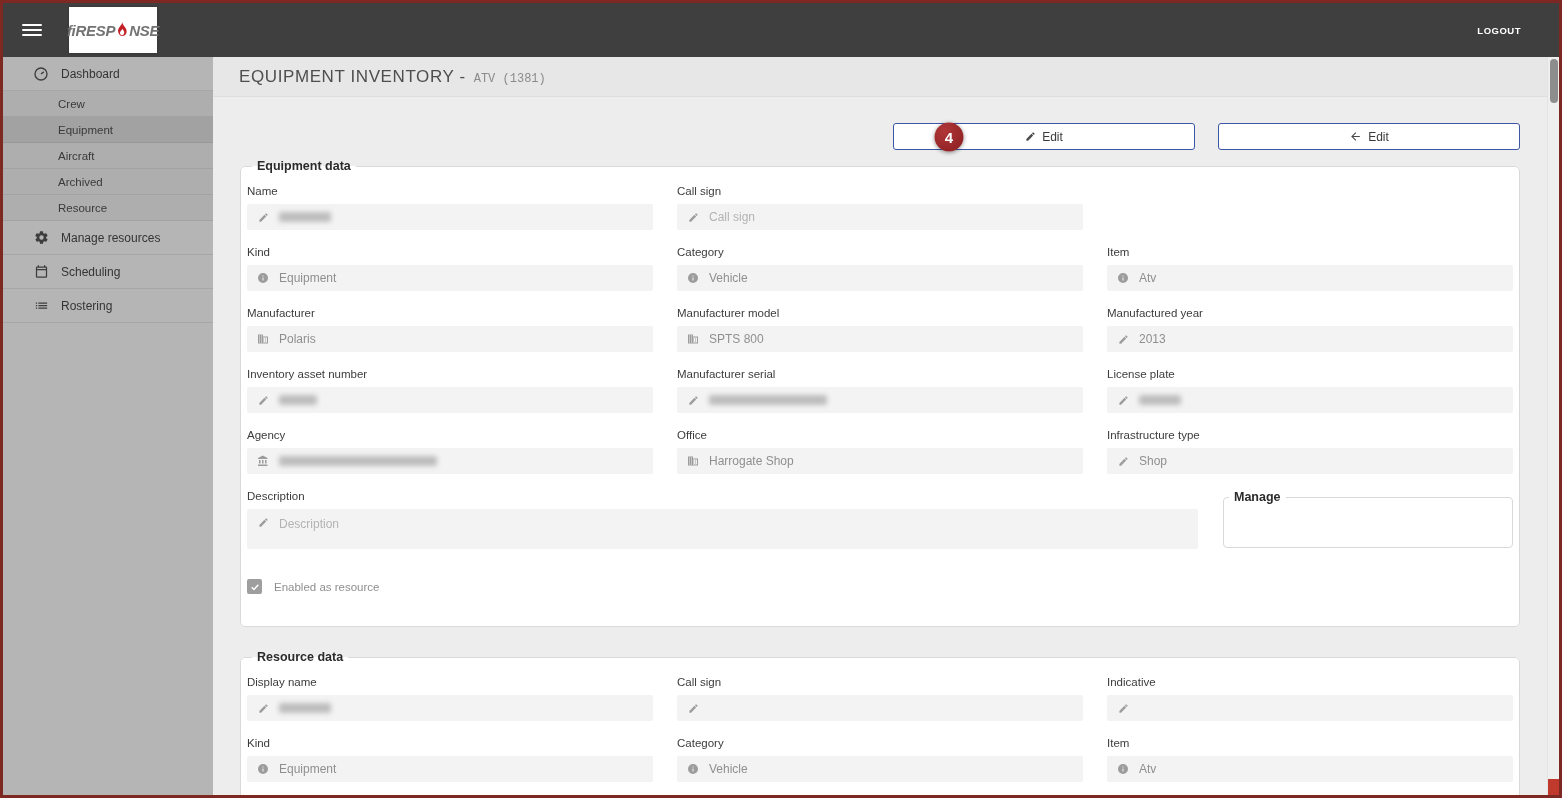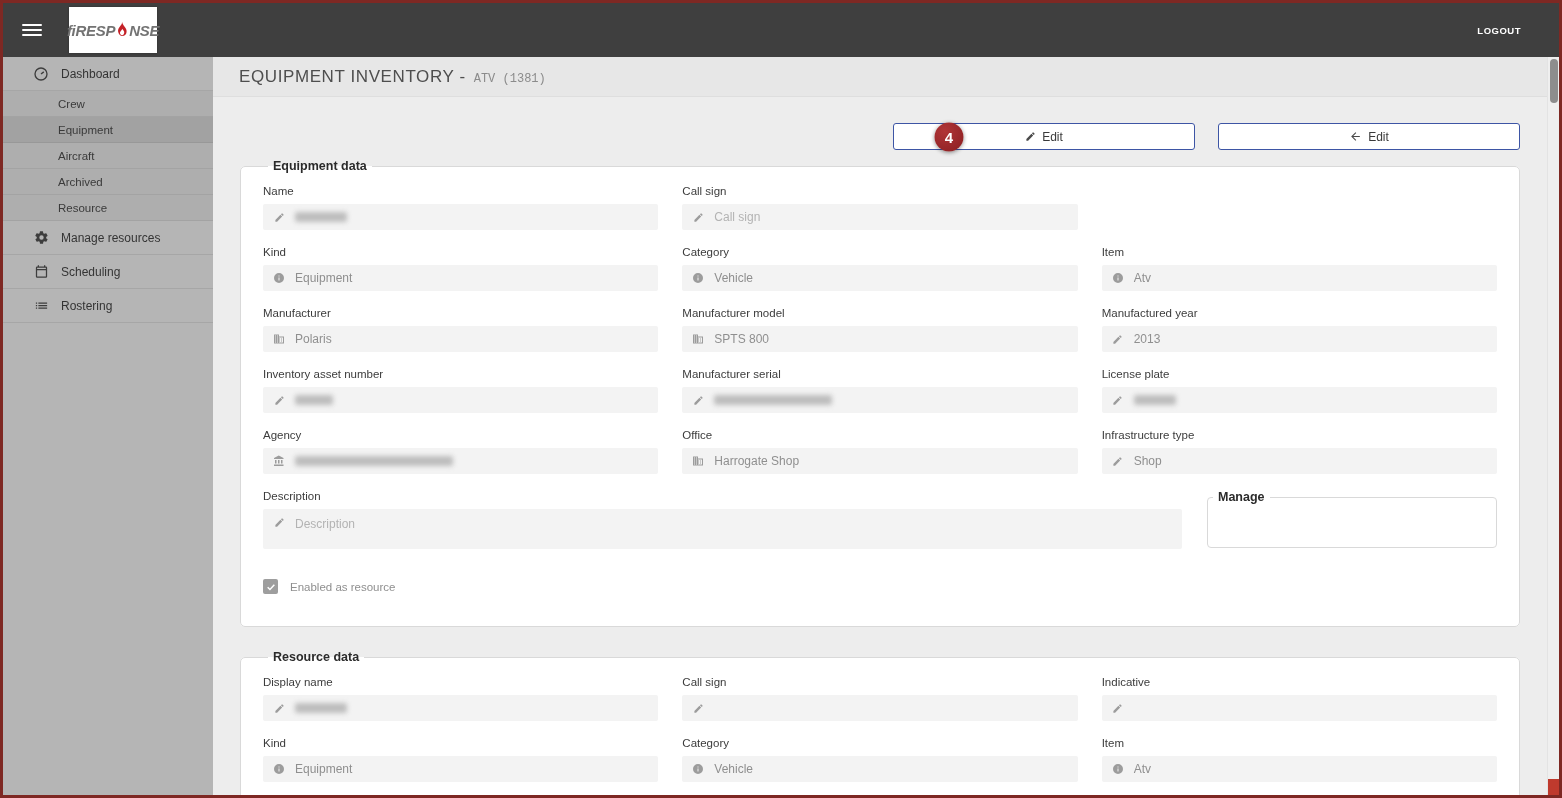--- a/index.html
+++ b/index.html
@@ -51,21 +51,21 @@
          display:flex; align-items:center; justify-content:center; gap:6px;
          font-size:12px; color:#3a3a3a; position:relative; cursor:pointer; }
   .btn svg { color:#4a4a4a; }
   .badge { position:absolute; left:55px; top:50%; transform:translate(-50%,-50%);
            width:29px; height:29px; border-radius:50%;
            background:radial-gradient(circle at 35% 30%, #b03537, #8a1e21);
            color:#fff; font-weight:bold; font-size:15px; display:flex; align-items:center;
            justify-content:center; box-shadow:0 1px 4px rgba(0,0,0,0.45); }
 
   fieldset.card { margin-top:9px; border:1px solid #d9d9d9; border-radius:5px; background:#fff;
-                  padding:12px 22px 32px; }
+                  padding:12px 6px 32px; }
   fieldset.card > legend, .images-card > legend {
       font-size:12.5px; font-weight:bold; color:#2b2b2b; padding:0 5px; margin-left:5px; }
 
   .grid3 { display:grid; grid-template-columns:repeat(3,1fr); column-gap:24px; row-gap:16px; }
   .fld-label { font-size:11.5px; color:#3c3c3c; margin-bottom:7px; }
   .fld-input { height:26px; background:#f3f3f3; border-radius:2px; display:flex;
                align-items:center; padding:0 9px; font-size:12px; color:#8f8f8f; }
   .fld-icon { color:#9c9c9c; margin-right:9px; display:flex; width:14px; justify-content:center; }
   .placeholder { color:#b3b3b3; }
   .blur-chip { height:10px; background:#bdbdbd; border-radius:2px; filter:blur(2.5px); display:inline-block; }

